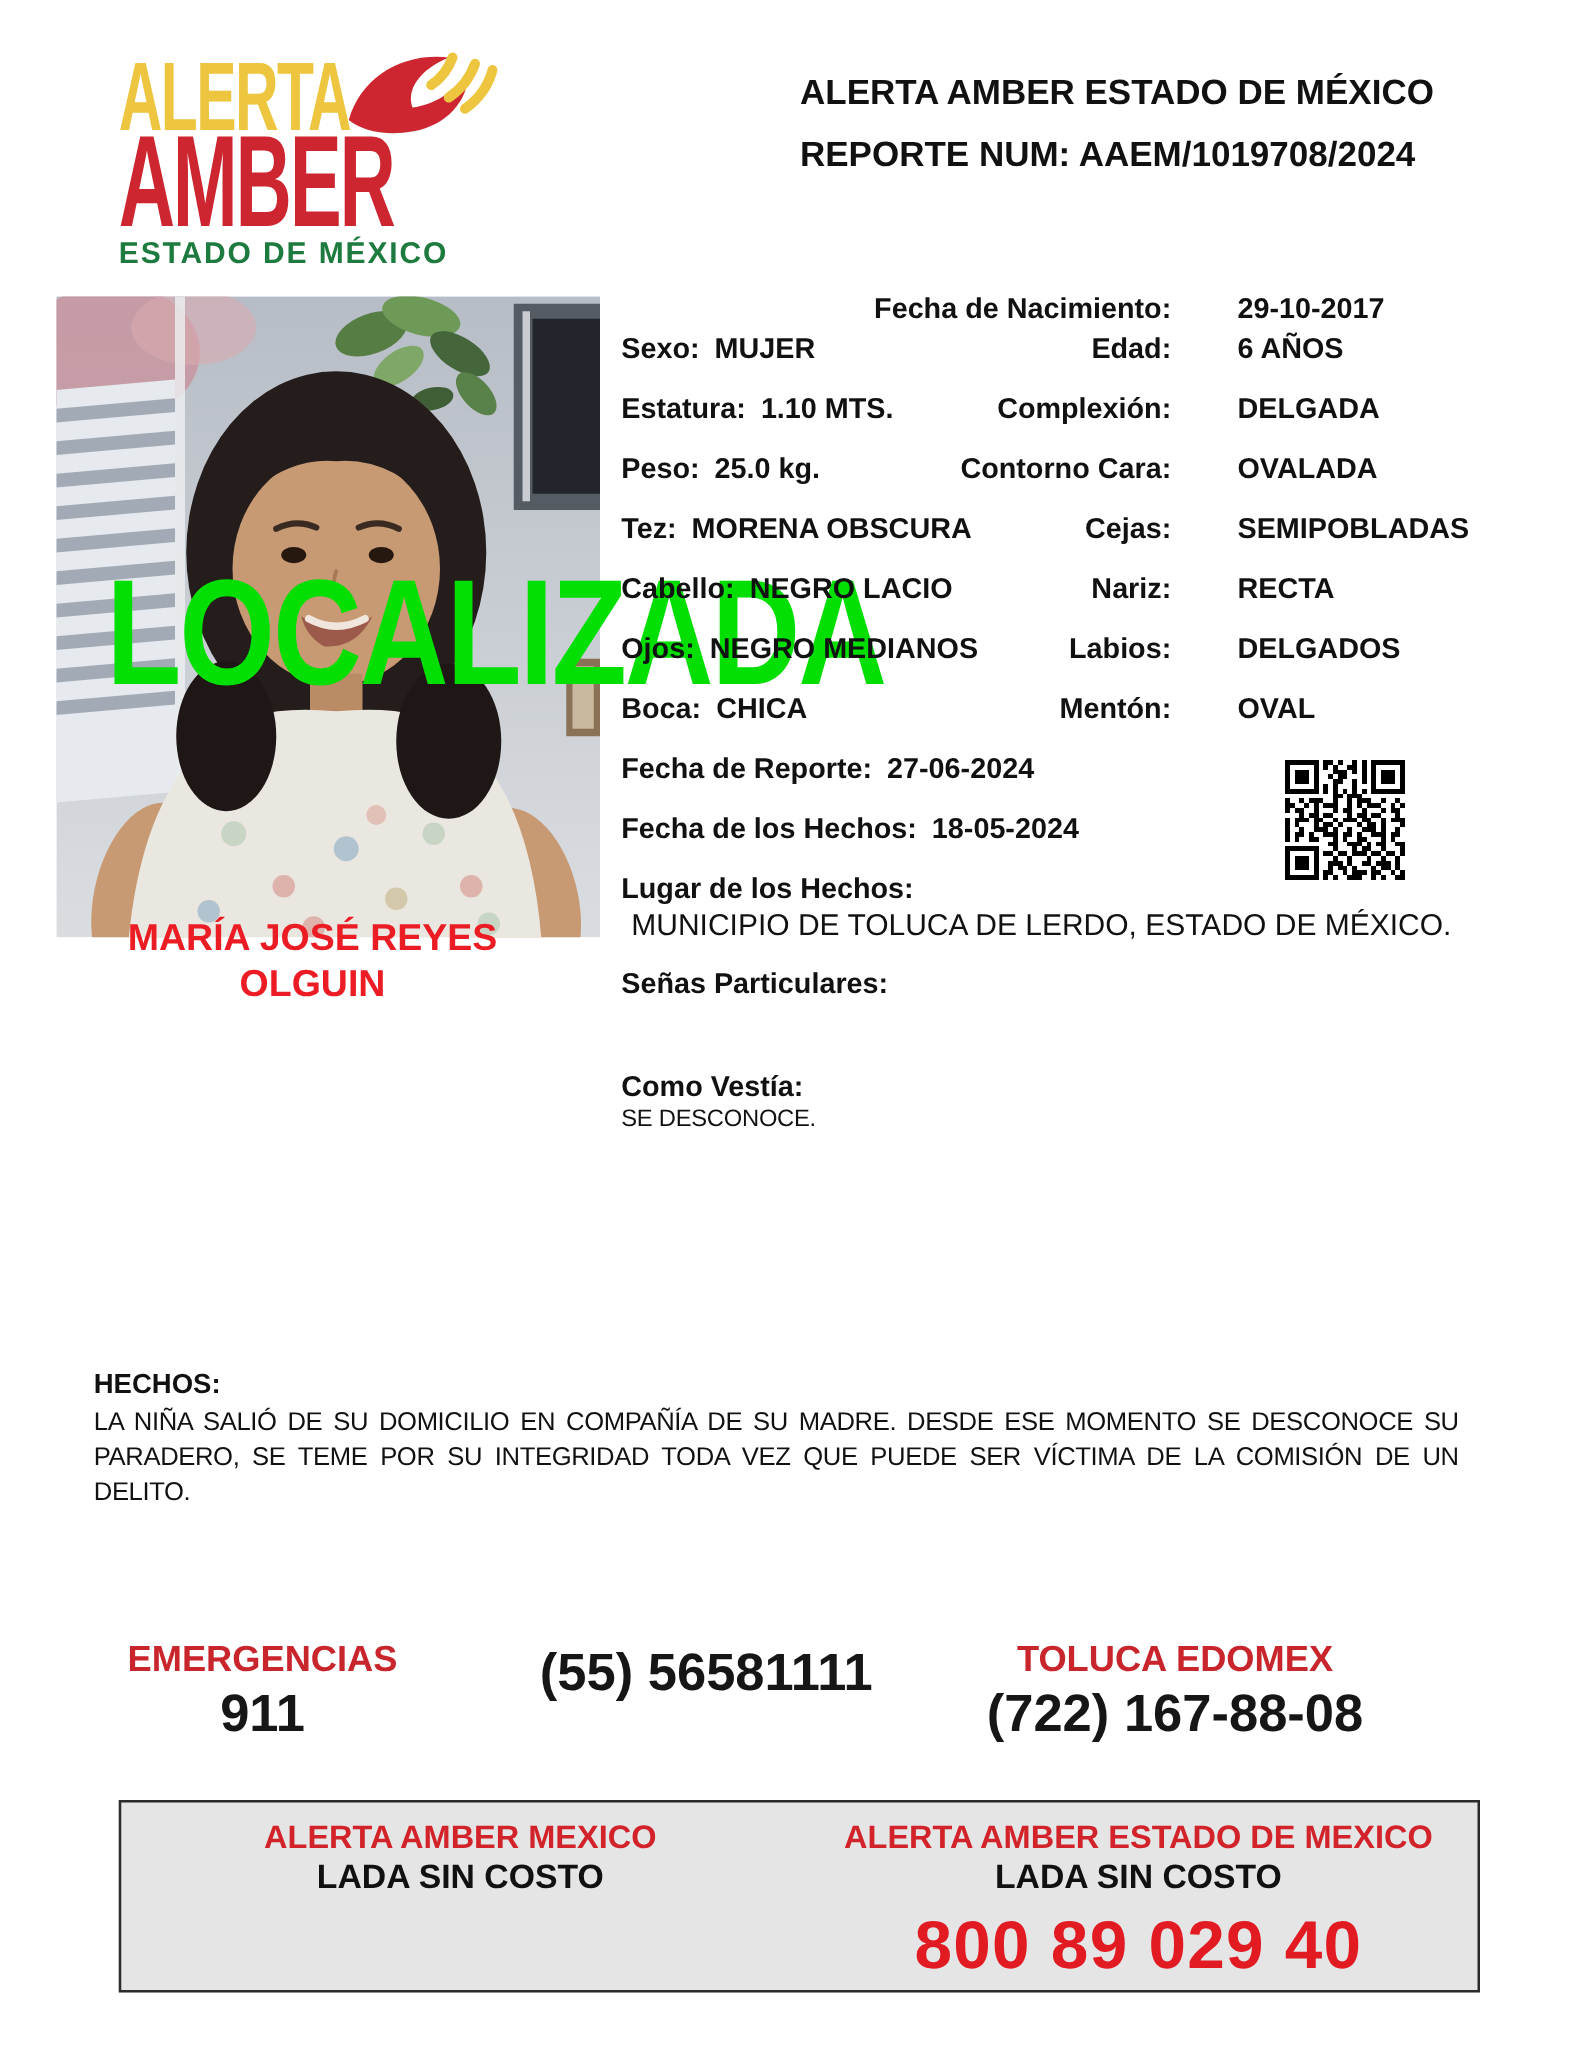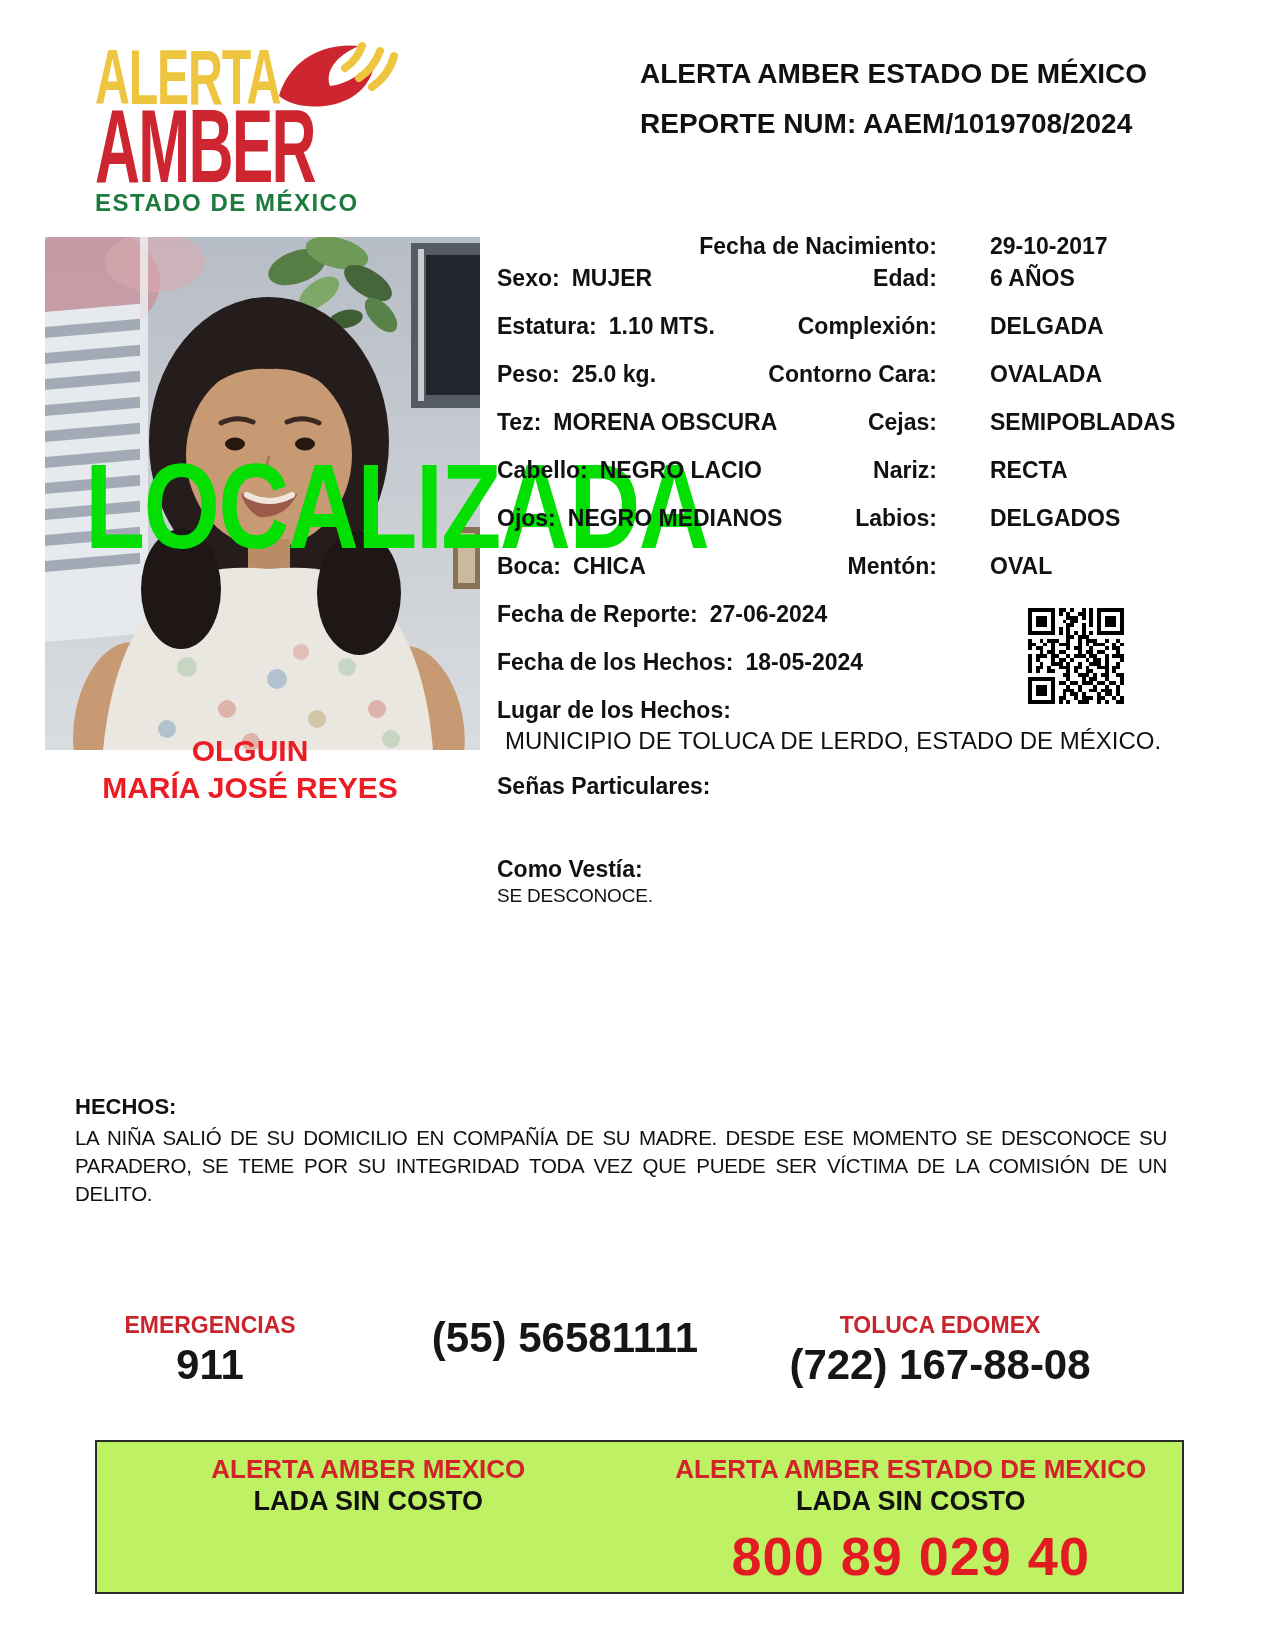--- a/index.html
+++ b/index.html
@@ -49,29 +49,29 @@
   .place-value{position:absolute;left:8px;font-size:24px;font-weight:normal;white-space:nowrap;}
   .body-text{position:absolute;left:0;width:632px;font-size:19px;font-weight:normal;line-height:25px;letter-spacing:-0.2px;}
   .qr{position:absolute;left:1028px;top:608px;width:96px;height:96px;z-index:3;}
   
   .hechos{position:absolute;left:75px;top:1094px;width:1092px;z-index:3;}
   .hechos-head{font-size:22px;font-weight:bold;}
   .hechos-body{font-size:20.5px;line-height:28px;text-align:justify;letter-spacing:-0.3px;margin-top:4px;}
   
   .contacts{position:absolute;left:0;top:1312px;width:1275px;z-index:3;}
   .contact{position:absolute;text-align:center;}
-  .contact-name{color:#C9252C;font-size:23px;font-weight:bold;white-space:nowrap;text-align:center;}
+  .contact-name{color:#C9252C;font-size:29px;font-weight:bold;white-space:nowrap;text-align:center;}
   .contact-number{color:#161616;font-size:42px;font-weight:bold;margin-top:2px;white-space:nowrap;}
   .contact-1{left:60px;width:300px;}
   .contact-2{left:390px;width:350px;}
   .contact-3{left:765px;width:350px;}
   
   .hotline-box{
     position:absolute;left:95px;top:1440px;width:1085px;height:150px;z-index:3;
-    border:2px solid #2b2b2b;background:#bef264;display:flex;
+    border:2px solid #2b2b2b;background:#e5e5e5;display:flex;
   }
   .hotline{flex:1 1 50%;text-align:center;padding-top:12px;}
   .hotline-title{color:#D2232A;font-size:26px;font-weight:bold;white-space:nowrap;}
   .hotline-subtitle{color:#111;font-size:27px;font-weight:bold;margin-top:1px;white-space:nowrap;}
   .hotline-number{color:#E21B23;font-size:54px;font-weight:bold;margin-top:8px;letter-spacing:1px;white-space:nowrap;}
 </style>
 </head>
 <body>
 
 <div class="page">
@@ -175,22 +175,22 @@
       </g>
 
       <ellipse cx="136" cy="352" rx="40" ry="60" fill="#1e1716"></ellipse>
       <ellipse cx="314" cy="356" rx="42" ry="62" fill="#1e1716"></ellipse>
     </svg>
   </div>
 
   <div class="localizada">LOCALIZADA</div>
 
   <div class="child-name">
+    <div>MARÍA JOSÉ REYES</div>
     <div>OLGUIN</div>
-    <div>MARÍA JOSÉ REYES</div>
   </div>
 
   <div class="panel">
 
     <div class="drow" style="top:18px">
       <div class="dright">
         <span class="rlbl">Fecha de Nacimiento:</span>
         <span class="val">29-10-2017</span>
       </div>
     </div>

